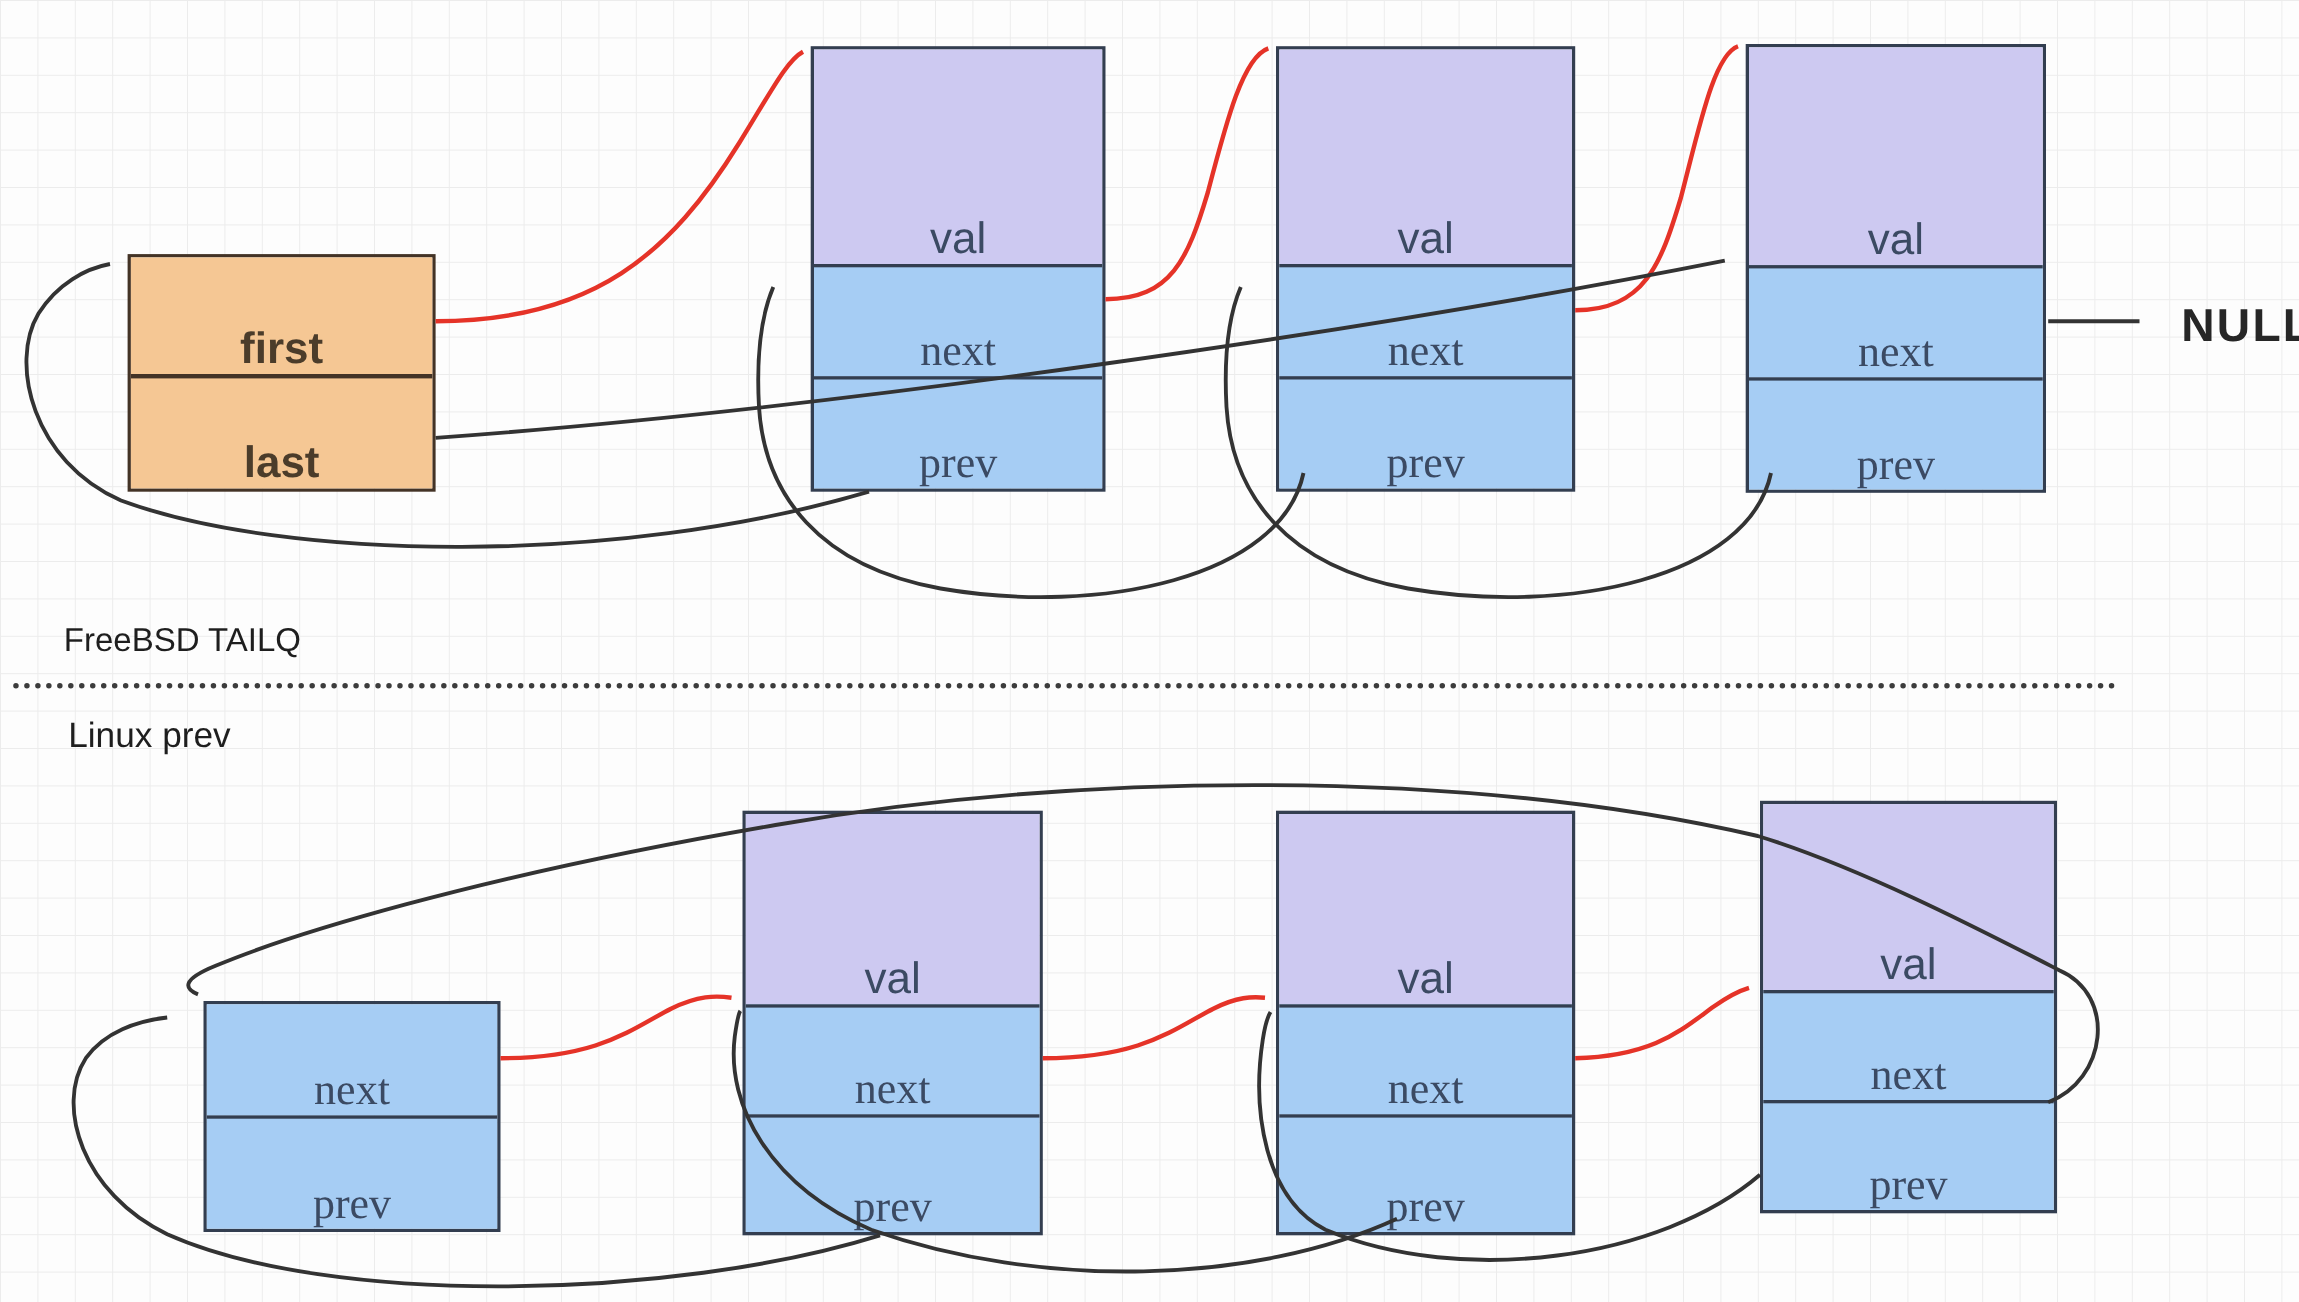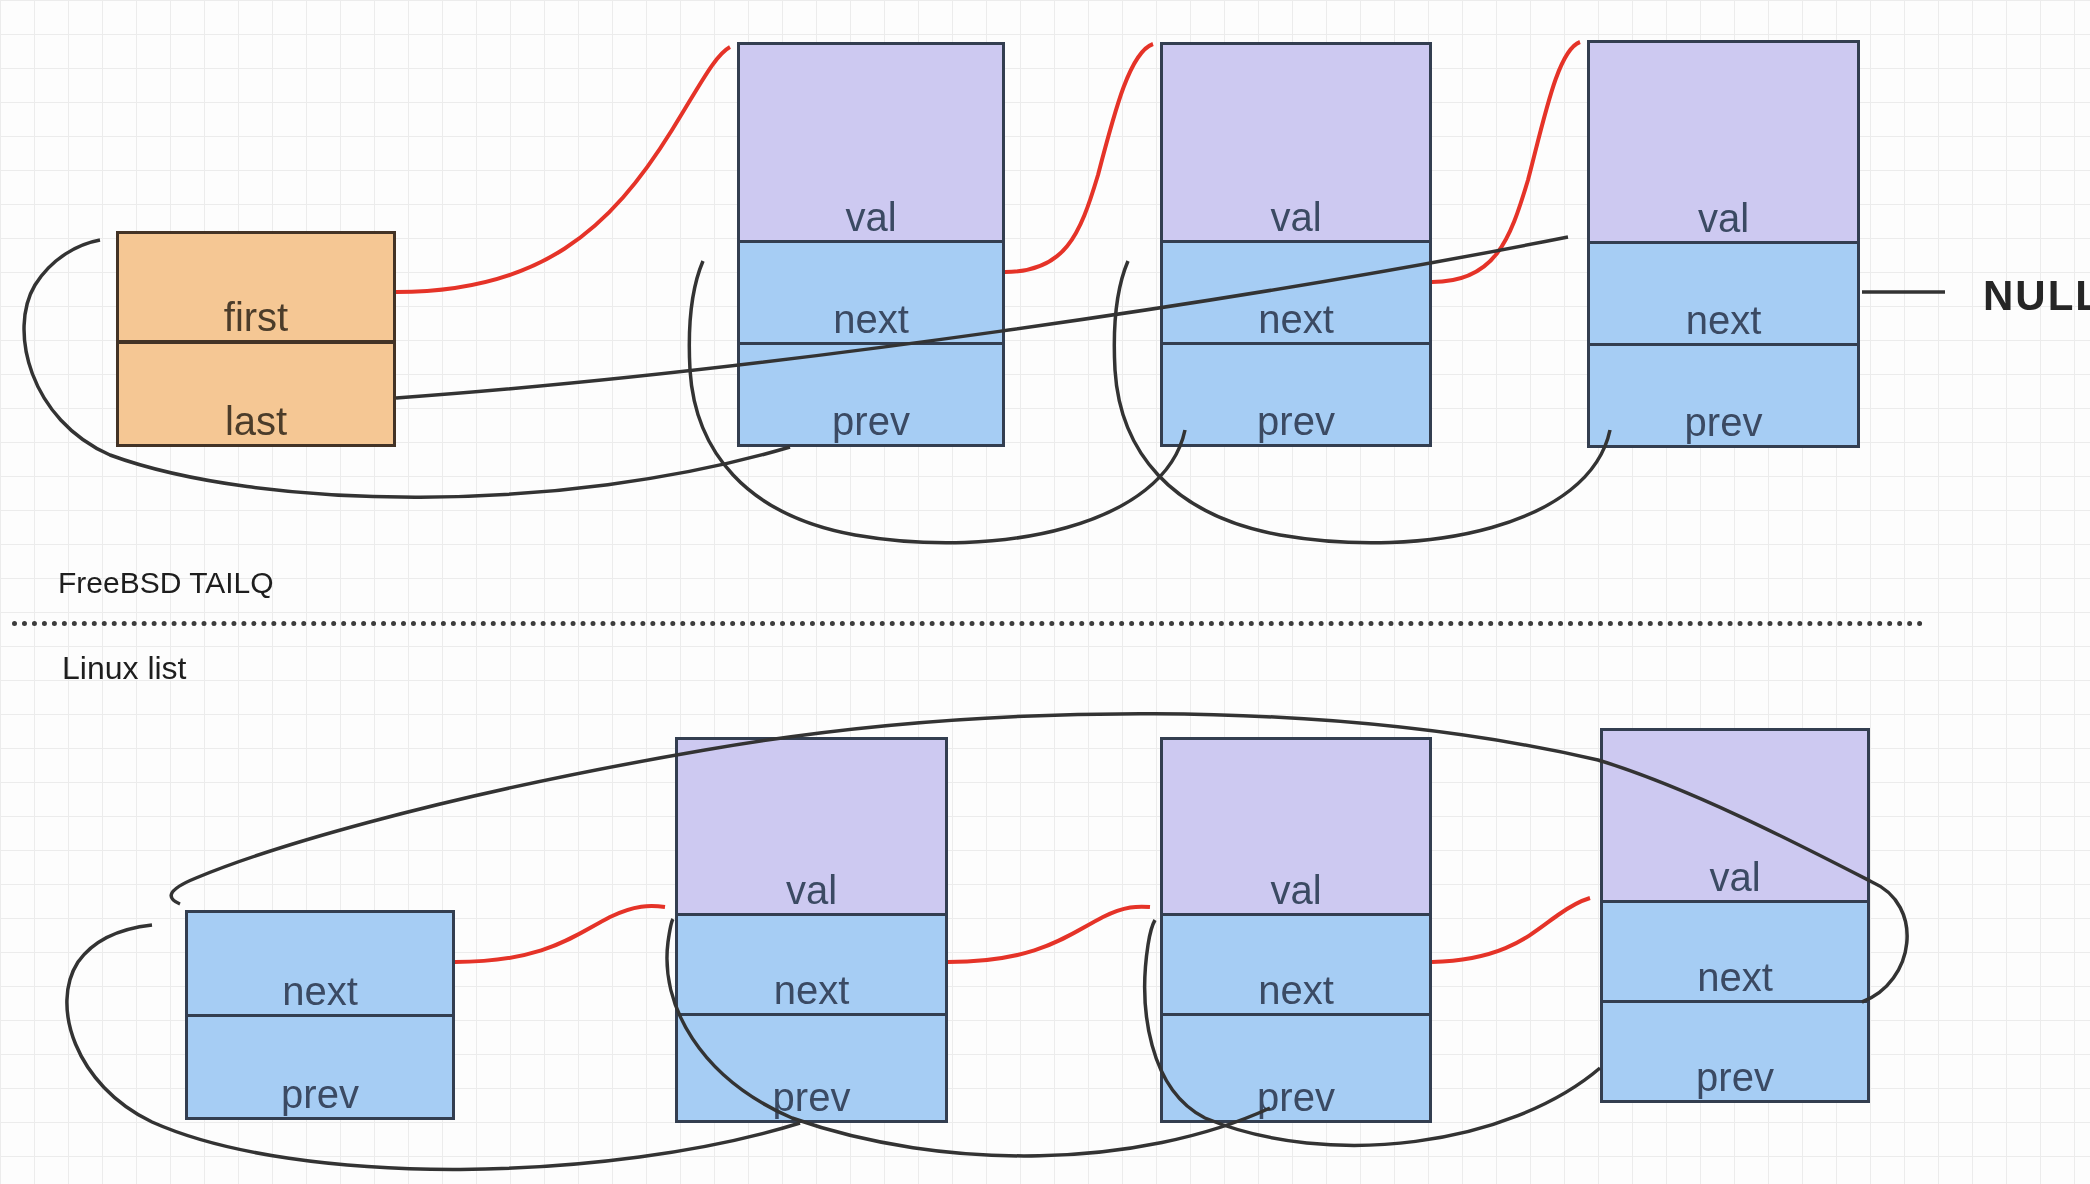--- a/index.html
+++ b/index.html
@@ -21,22 +21,22 @@
     display:flex;flex-direction:column;
     border:3px solid var(--node-border);
     z-index:2;
   }
   .box .row{
     box-sizing:border-box;display:flex;align-items:flex-end;justify-content:center;
     font-size:40px;color:var(--node-text);
   }
   .box .row + .row{border-top:3px solid var(--node-border);}
   .row.val{background:var(--val-fill);}
-  .row.ptr{background:var(--ptr-fill);}
-  .head-tailq{border-color:var(--head-border);}
+  .row.ptr{background:var(--ptr-fill);font-family:Liberation Serif, serif;}
+  .head-tailq{border-color:var(--head-border);font-weight:bold;}
   .head-tailq .row{background:var(--head-fill);color:var(--head-text);}
   .head-tailq .row + .row{border-top:4px solid var(--head-border);}
   .section-label{
     position:absolute;font-weight:normal;color:#1e1e1e;z-index:3;white-space:nowrap;
   }
   .null-label{
     position:absolute;font-weight:bold;font-size:42px;letter-spacing:2px;
     color:#262626;z-index:3;
   }
   .divider-dotted{
@@ -48,21 +48,21 @@
   .blk{stroke:var(--line-black);stroke-width:3.5px;}
   .red{stroke:var(--arrow-red);stroke-width:4px;}
 </style>
 </head>
 <body>
 
 <div class="canvas">
 
   <div class="section-label" style="left:58px;top:566px;font-size:30px;">FreeBSD TAILQ</div>
   <div class="divider-dotted"></div>
-  <div class="section-label" style="left:62px;top:650px;font-size:32px;">Linux list</div>
+  <div class="section-label" style="left:62px;top:650px;font-size:32px;">Linux prev</div>
 
   <div class="box head-tailq" style="left:116px;top:231px;width:280px;height:216px;">
     <div class="row" style="height:106px;">
       <span>first</span>
     </div>
     <div class="row" style="flex:1;">
       <span>last</span>
     </div>
   </div>
 

